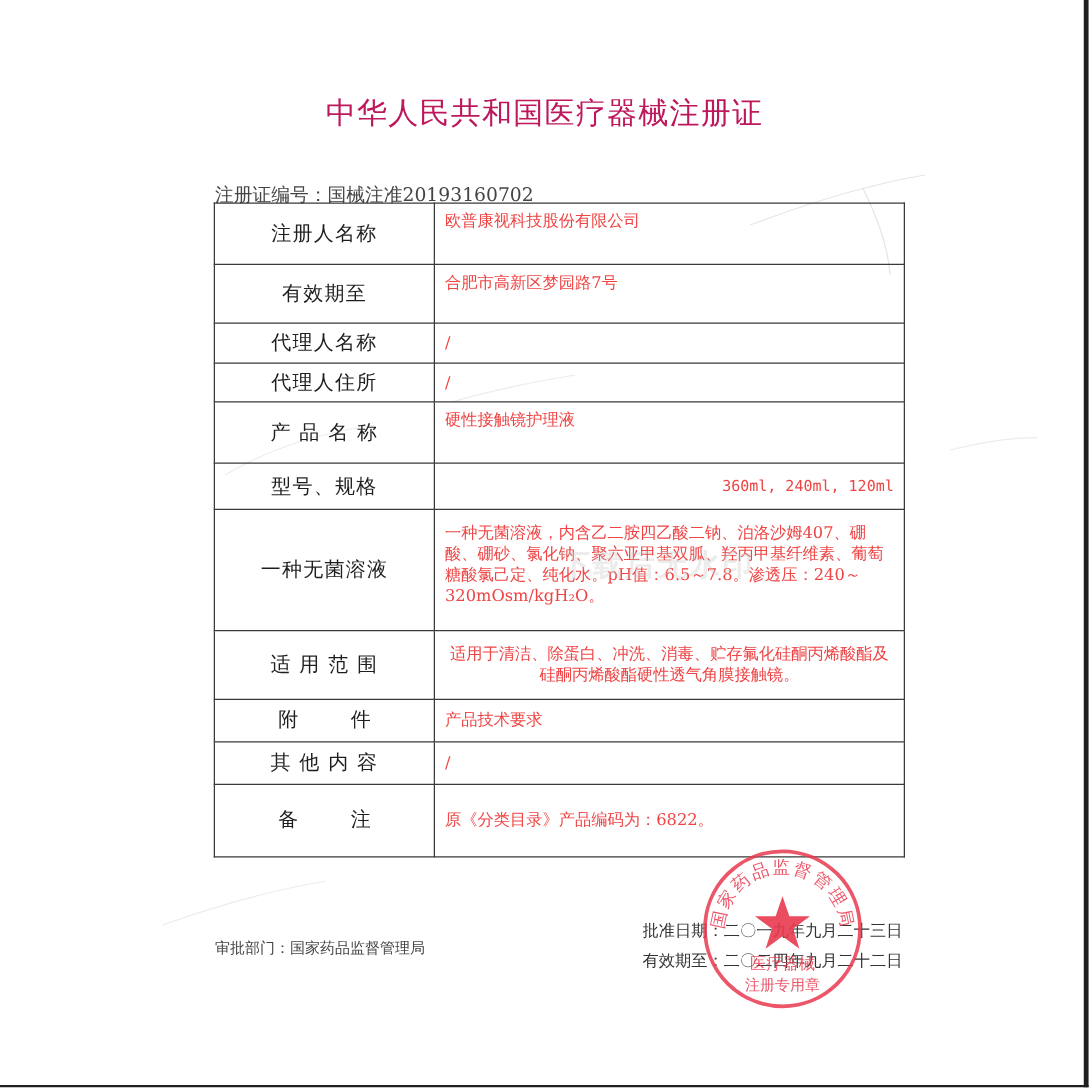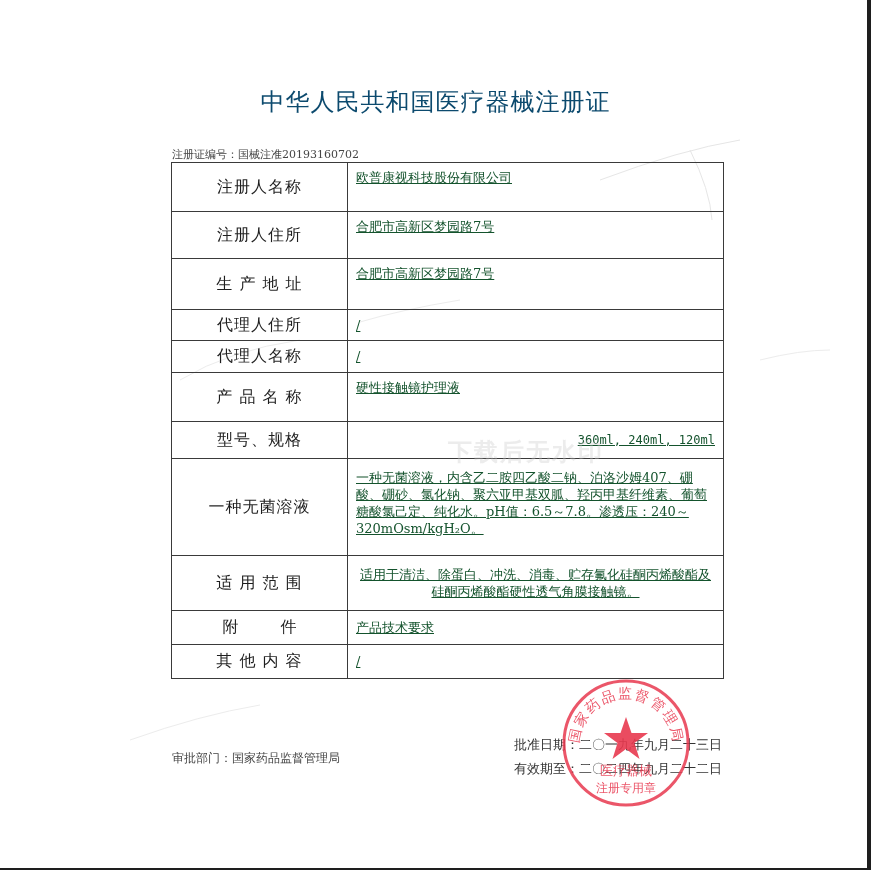--- a/index.html
+++ b/index.html
@@ -6,44 +6,44 @@
   body {
     width: 871px; height: 870px; position: relative; overflow: hidden;
     background: #ffffff;
     font-family: "DejaVu Serif", "Liberation Serif", serif;
     color: #2a2a2a;
   }
   .page-border-right { position: absolute; left: 867px; top: 0; width: 4px; height: 870px; background: #1e1e1e; }
   .page-border-bottom { position: absolute; left: 0; top: 868px; width: 871px; height: 2px; background: #1e1e1e; }
 
   .doc-title {
-    position: absolute; left: 0; width: 871px; top: 86px; text-align: center;
+    position: absolute; left: 0; width: 871px; top: 74px; text-align: center;
     font-family: "DejaVu Sans", "Liberation Sans", sans-serif;
-    font-size: 24px; letter-spacing: 1px; color: #0c4a6e;
+    font-size: 24px; letter-spacing: 1px; color: #be185d;
   }
   .reg-no {
     position: absolute; left: 172px; top: 147px;
-    font-size: 11px; color: #444;
+    font-size: 15px; color: #444;
   }
   .cert-table {
     position: absolute; left: 171px; top: 162px; width: 553px;
     border-collapse: collapse;
   }
   .cert-table td {
     border: 1.5px solid #3a3a3a; padding: 0; vertical-align: top;
   }
   .label-cell {
     width: 133px; text-align: center; vertical-align: middle !important;
     font-family: "DejaVu Sans", "Liberation Sans", sans-serif;
     font-size: 16px; color: #1e1e1e; letter-spacing: 1px;
   }
   .label-wide { letter-spacing: 42px; padding-left: 42px !important; }
   .value-cell {
     padding: 6px 8px 4px 8px !important;
-    font-size: 13px; line-height: 17px; color: #14532d; text-decoration: underline;
+    font-size: 13px; line-height: 17px; color: #ef4444;
   }
   .value-cell.mid { vertical-align: middle !important; padding-top: 0 !important; padding-bottom: 0 !important; }
   .approver {
     position: absolute; left: 172px; top: 750px; font-size: 12px; color: #444;
   }
   .approve-date { position: absolute; left: 514px; top: 736px; font-size: 13px; color: #333; }
   .valid-date { position: absolute; left: 514px; top: 760px; font-size: 13px; color: #333; }
   .watermark {
     position: absolute; left: 448px; top: 436px;
     font-family: Liberation Mono, monospace;
@@ -77,33 +77,29 @@
   <span>注册证编号：</span><span>国械注准20193160702</span>
 </div>
 
 <table class="cert-table">
   <tbody>
       <tr style="height:49px">
     <td class="label-cell">注册人名称</td>
     <td class="value-cell">欧普康视科技股份有限公司</td>
   </tr>
   <tr style="height:47px">
-    <td class="label-cell">注册人住所</td>
+    <td class="label-cell">有效期至</td>
     <td class="value-cell">合肥市高新区梦园路7号</td>
   </tr>
-  <tr style="height:51px">
-    <td class="label-cell">生 产 地 址</td>
-    <td class="value-cell">合肥市高新区梦园路7号</td>
+  <tr style="height:32px">
+    <td class="label-cell">代理人名称</td>
+    <td class="value-cell mid">/</td>
   </tr>
   <tr style="height:31px">
     <td class="label-cell">代理人住所</td>
-    <td class="value-cell mid">/</td>
-  </tr>
-  <tr style="height:32px">
-    <td class="label-cell">代理人名称</td>
     <td class="value-cell mid">/</td>
   </tr>
   <tr style="height:49px">
     <td class="label-cell">产 品 名 称</td>
     <td class="value-cell">硬性接触镜护理液</td>
   </tr>
   <tr style="height:37px">
     <td class="label-cell">型号、规格</td>
     <td class="value-cell mid" style="font-family:'DejaVu Sans Mono','Liberation Mono',monospace;font-size:12px;text-align:right;">360ml, 240ml, 120ml</td>
   </tr>
@@ -116,20 +112,24 @@
     <td class="value-cell" style="padding-top:10px !important;text-align:center;">适用于清洁、除蛋白、冲洗、消毒、贮存氟化硅酮丙烯酸酯及硅酮丙烯酸酯硬性透气角膜接触镜。</td>
   </tr>
   <tr style="height:34px">
     <td class="label-cell label-wide">附件</td>
     <td class="value-cell mid">产品技术要求</td>
   </tr>
   <tr style="height:34px">
     <td class="label-cell">其 他 内 容</td>
     <td class="value-cell mid">/</td>
   </tr>
+  <tr style="height:58px">
+    <td class="label-cell label-wide">备注</td>
+    <td class="value-cell mid">原《分类目录》产品编码为：6822。</td>
+  </tr>
 </tbody>
   </table>
 
 <div class="watermark">下载后无水印</div>
 
 <div class="approver">审批部门：国家药品监督管理局</div>
 <div class="approve-date">批准日期：二〇一九年九月二十三日</div>
 <div class="valid-date">有效期至：二〇二四年九月二十二日</div>
 
 <svg class="stamp" viewBox="0 0 132 132">

